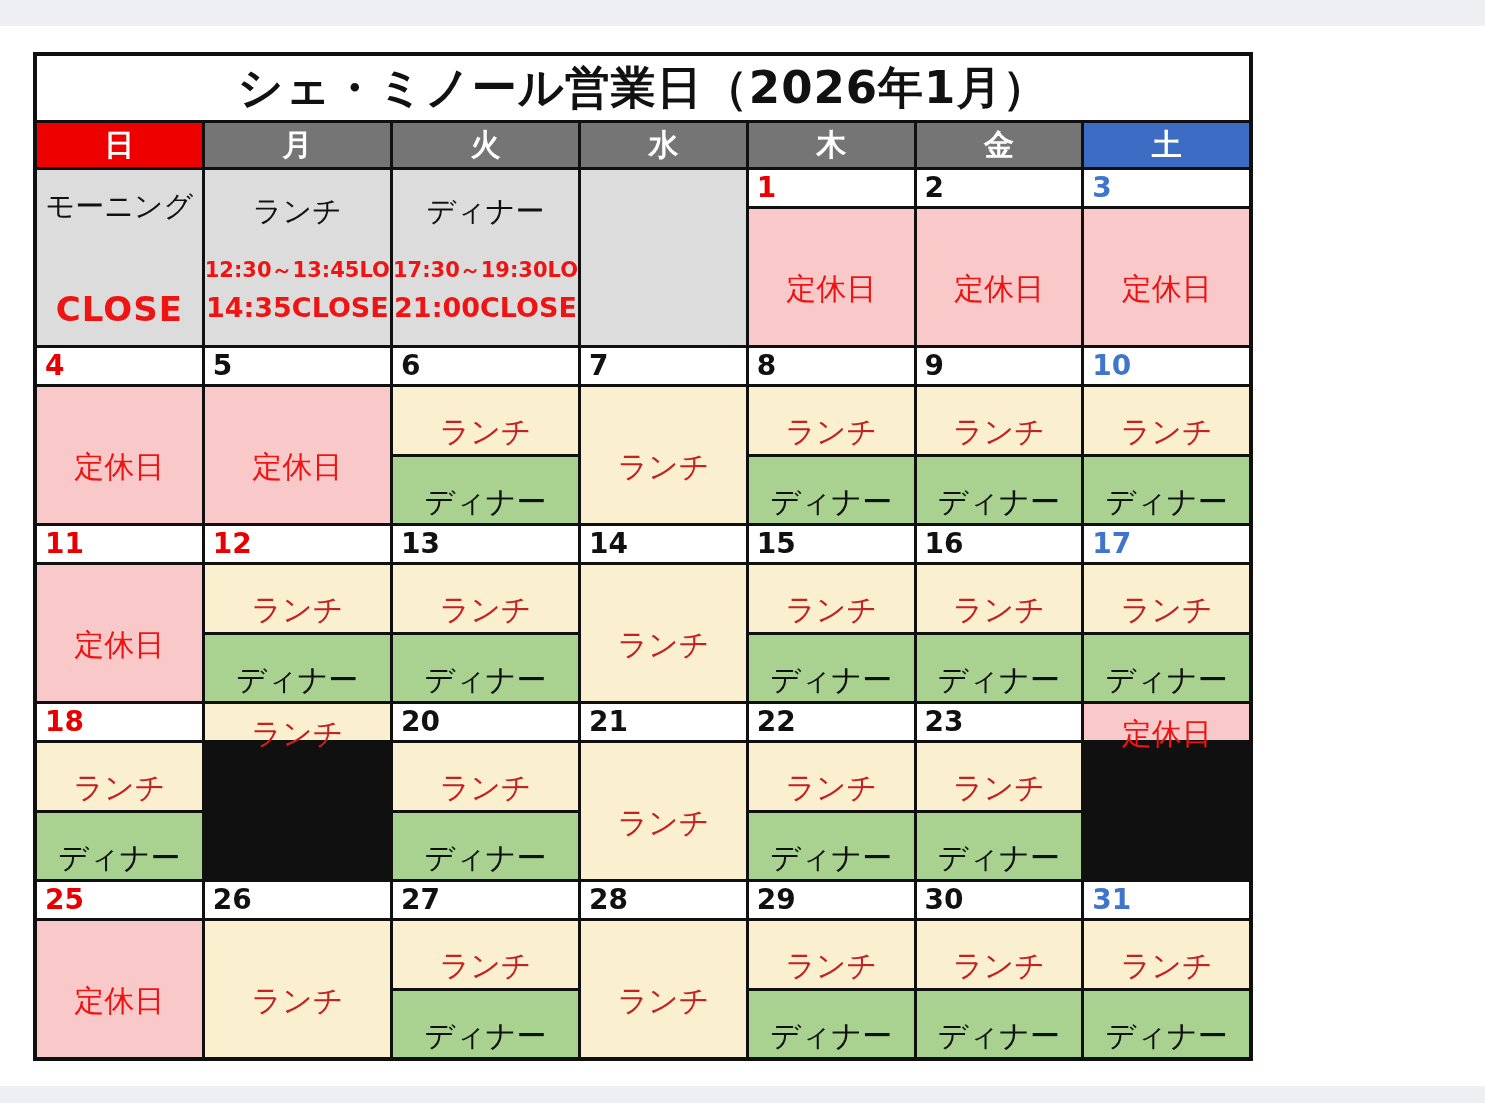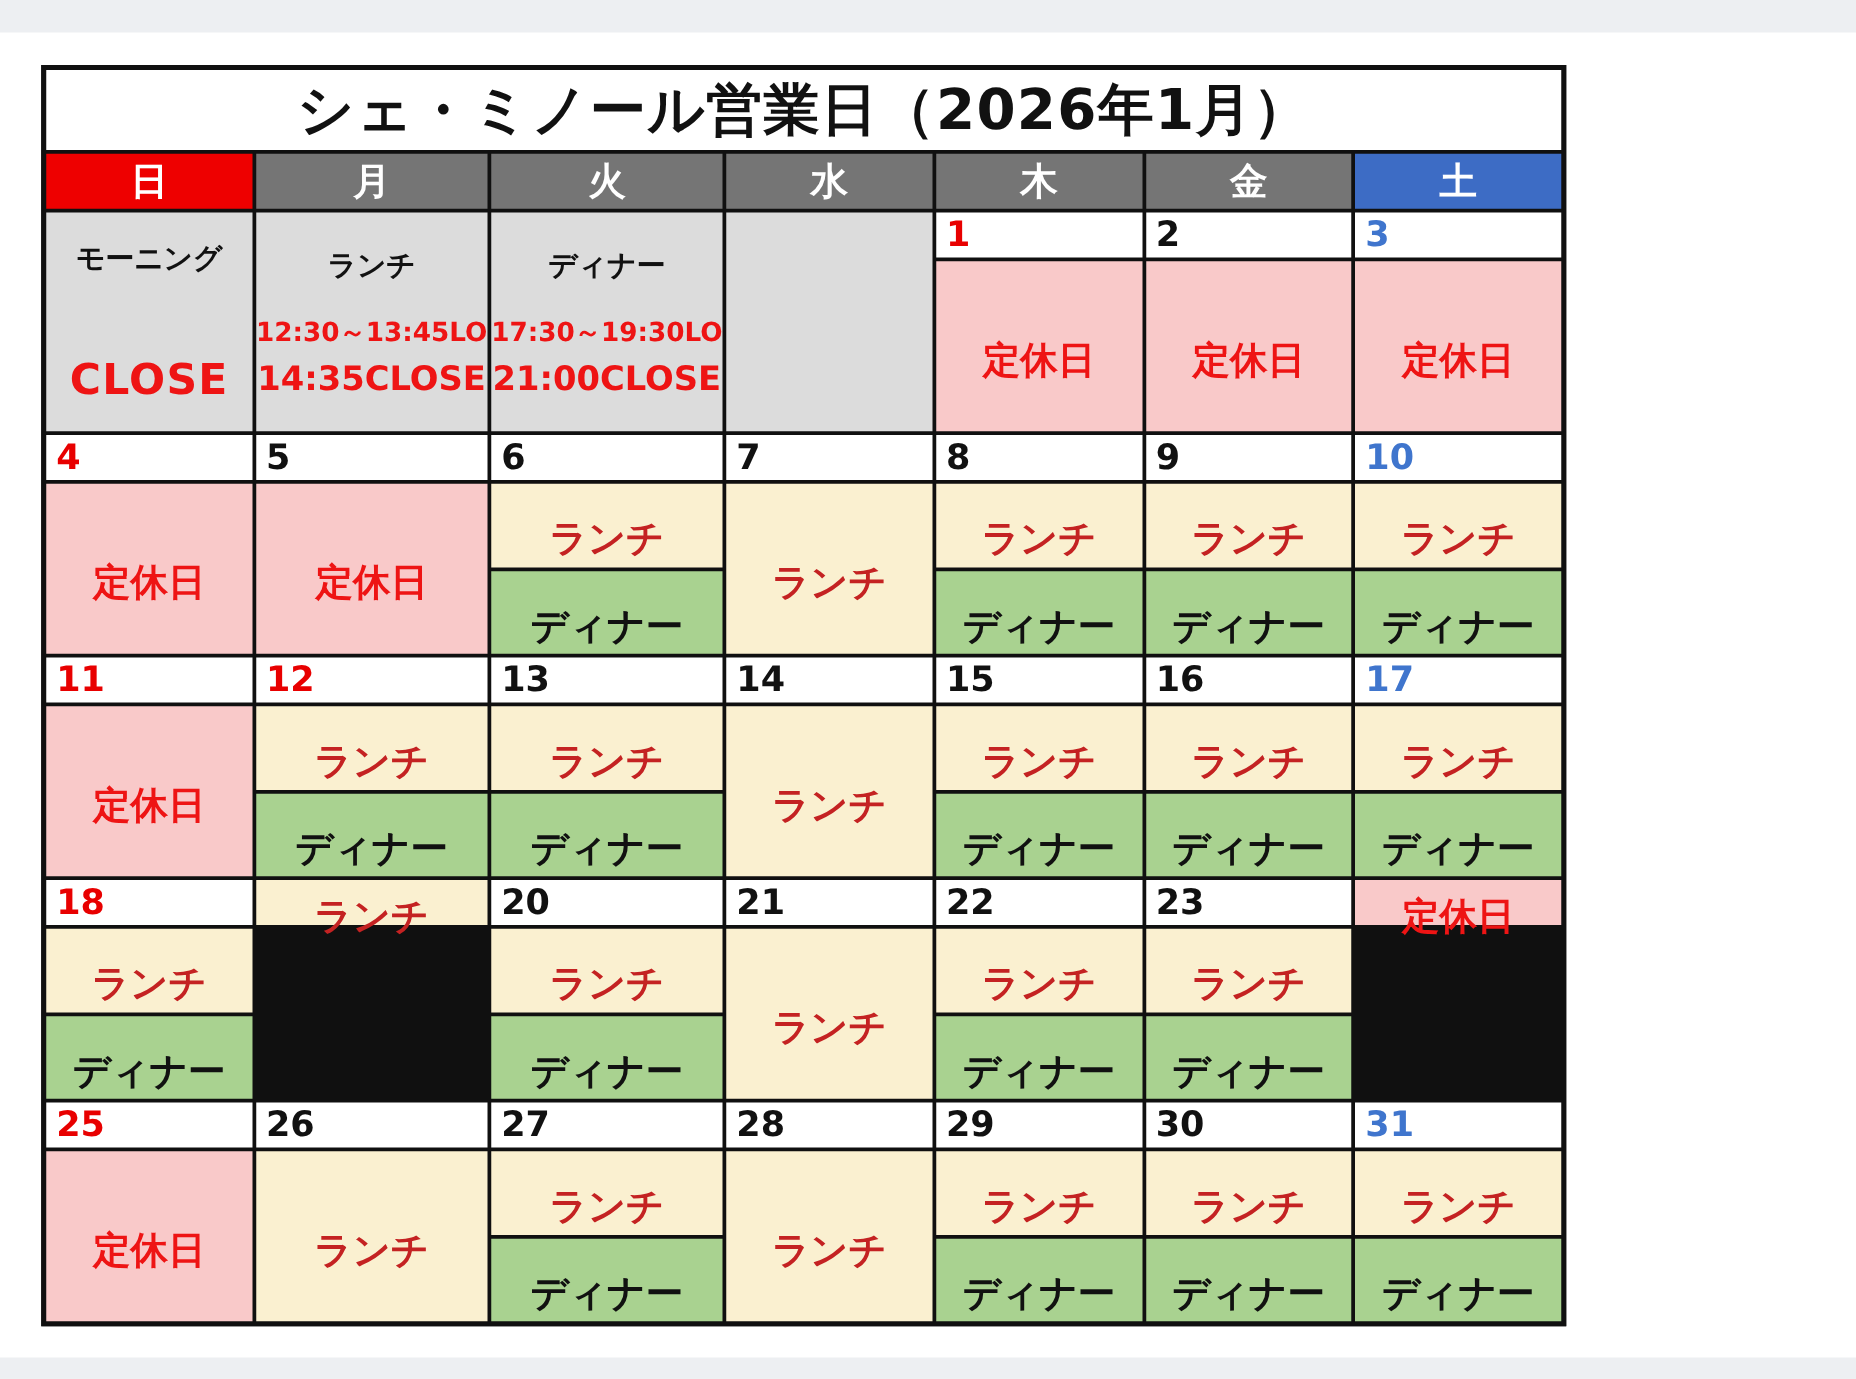--- a/index.html
+++ b/index.html
@@ -60,21 +60,21 @@
 
   
   .legend-cell {
     background: var(--legend-bg);
     display: flex;
     flex-direction: column;
     align-items: center;
     justify-content: center;
     text-align: center;
   }
-  .legend-title { font-size: 23px; font-weight: 700; color: var(--ink); }
+  .legend-title { font-size: 29px; font-weight: 400; color: var(--ink); }
   .legend-close { font-size: 34px; font-weight: 700; color: var(--closed-text); margin-top: 62px; letter-spacing: 1px; }
   .legend-line1 { font-size: 21px; font-weight: 700; color: var(--closed-text); margin-top: 24px; white-space: nowrap; }
   .legend-line2 { font-size: 27px; font-weight: 700; color: var(--closed-text); margin-top: 8px; white-space: nowrap; }
 
   
   .day-cell {
     grid-template-rows: 36px 1fr;
     gap: 3px;
     background: var(--line);
   }
@@ -106,21 +106,21 @@
   }
   .zone {
     display: flex;
     align-items: center;
     justify-content: center;
   }
   .closed-bg { background: var(--closed-bg); }
   .lunch-bg  { background: var(--lunch-bg); }
   .dinner-bg { background: var(--dinner-bg); }
 
-  .block-label { font-size: 30px; font-weight: 700; line-height: 1; margin-top: 24px; }
+  .block-label { font-size: 30px; font-weight: 400; line-height: 1; margin-top: 24px; }
   .closed-label { color: var(--closed-text); }
   .lunch-label  { color: var(--lunch-text); }
   .dinner-label { color: var(--ink); }
 </style>
 </head>
 <body>
 
 <div class="band top"></div>
 <div class="band bottom"></div>
 

